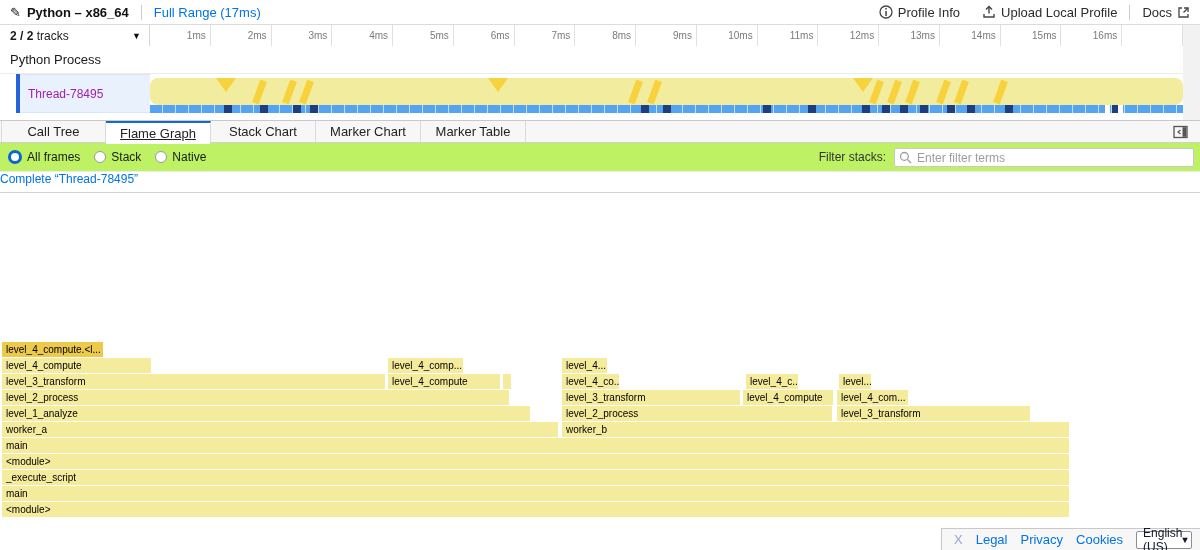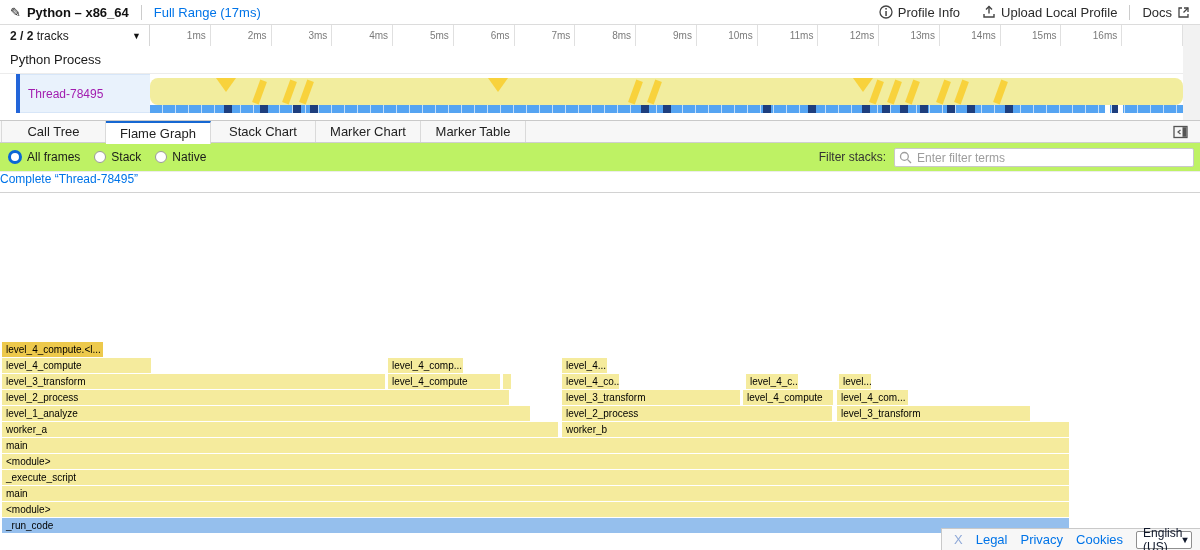--- a/index.html
+++ b/index.html
@@ -52,21 +52,21 @@
   .dark-seg { position:absolute; top:0; width:8px; height:8px; background:#1e3e7d; }
   .gap-seg  { position:absolute; top:0; width:5px; height:8px; background:#fff; }
   #track-right-fill { position:absolute; left:1183px; top:0; width:17px; height:74px; background:#f2f2f2; }
 
   
   #tab-bar { left:0; top:121px; width:1200px; height:22px; background:#f7f7f7; border-bottom:1px solid #cfcfcf;
     display:flex; align-items:stretch; }
   .tab { width:105px; display:flex; align-items:center; justify-content:center; font-size:13px; color:#222;
     border-right:1px solid #dadada; cursor:pointer; position:relative; }
   .tab:first-child { border-left:1px solid #dadada; margin-left:1px; }
-  .tab.active { background:#fff; border-top:2px solid #1567d2; height:23px; z-index:2; }
+  .tab.active { background:#fff; border-top:2px solid #1567d2; height:23px; z-index:2;text-decoration:underline; }
   #sidebar-toggle { margin-left:auto; margin-right:12px; display:flex; align-items:center; cursor:pointer; }
 
   
   #toolbar { left:0; top:143px; width:1200px; height:29px; background:#bef264; border-bottom:1px solid #ececec;
     display:flex; justify-content:space-between; padding:0 6px 0 8px; }
   .radio-group { display:flex; align-items:center; gap:14px; }
   .radio-item { display:flex; align-items:center; gap:5px; font-size:12px; cursor:pointer; }
   .radio-dot { width:12px; height:12px; border-radius:50%; background:#fff; border:1px solid #9a9a9a; }
   .radio-dot.sel { border:3px solid #0a66d6; width:14px; height:14px; }
   .filter-wrap { display:flex; align-items:center; gap:8px; }
@@ -292,21 +292,20 @@
     <div class="fblock b-light" style="left: 2px; top: 213px; width: 528px;">level_1_analyze</div>
     <div class="fblock b-light" style="left: 562px; top: 213px; width: 270px;">level_2_process</div>
     <div class="fblock b-light" style="left: 837px; top: 213px; width: 193px;">level_3_transform</div>
     <div class="fblock b-light" style="left: 2px; top: 229px; width: 556px;">worker_a</div>
     <div class="fblock b-light" style="left: 562px; top: 229px; width: 507px;">worker_b</div>
     <div class="fblock b-light" style="left: 2px; top: 245px; width: 1067px;">main</div>
     <div class="fblock b-light" style="left: 2px; top: 261px; width: 1067px;">&lt;module&gt;</div>
     <div class="fblock b-light" style="left: 2px; top: 277px; width: 1067px;">_execute_script</div>
     <div class="fblock b-light" style="left: 2px; top: 293px; width: 1067px;">main</div>
     <div class="fblock b-light" style="left: 2px; top: 309px; width: 1067px;">&lt;module&gt;</div>
-    <div class="fblock b-blue" style="left: 2px; top: 325px; width: 1067px;">_run_code</div>
   </div>
 
 <div id="footer" class="abs">
   <a class="x-link">X</a>
   <a class="blue-link">Legal</a>
   <a class="blue-link">Privacy</a>
   <a class="blue-link">Cookies</a>
   <span class="lang-select">
     <span>English (US)</span>
     <span class="chev">▾</span>

